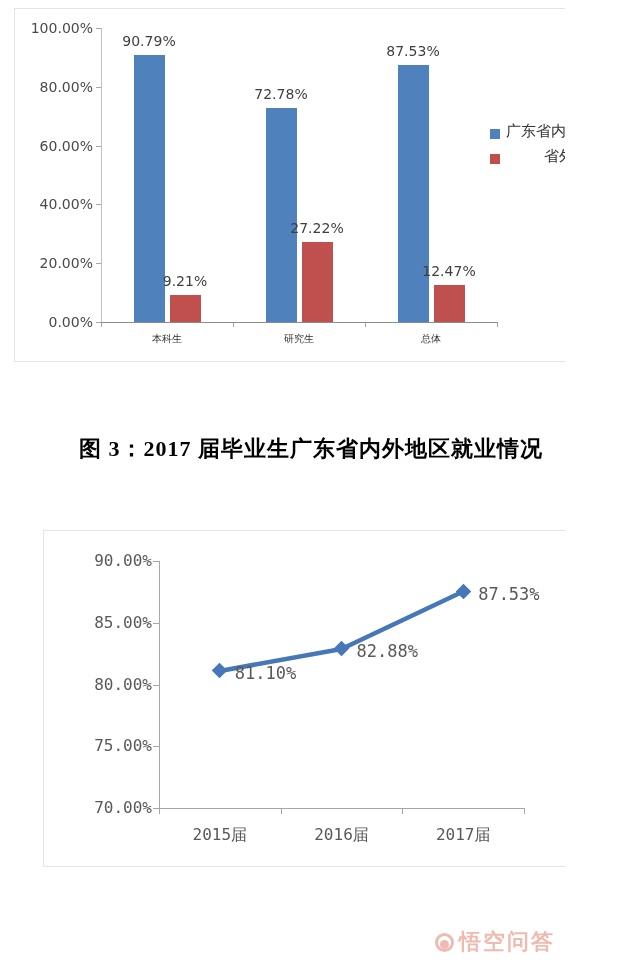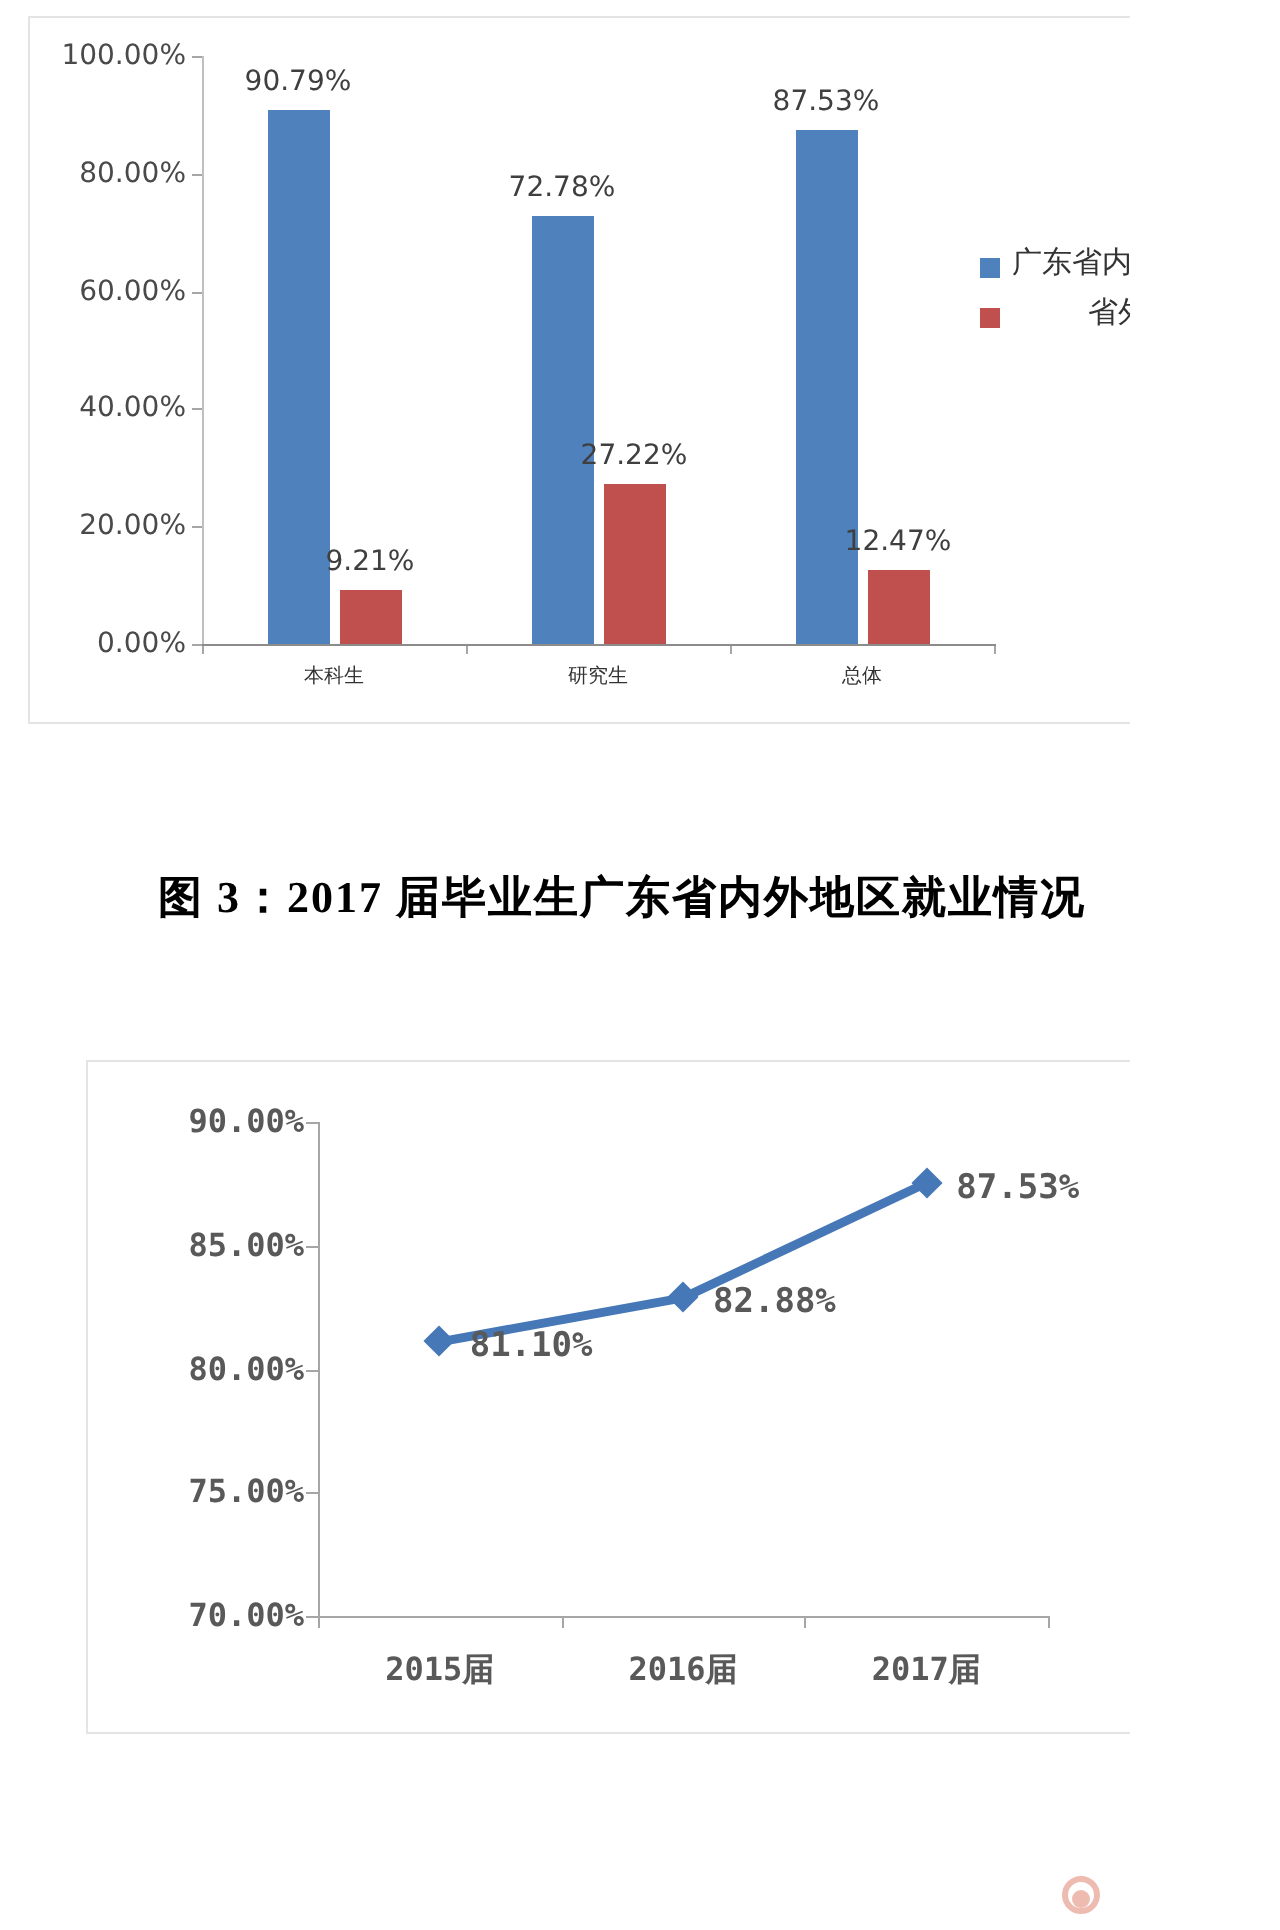--- a/index.html
+++ b/index.html
@@ -10,21 +10,21 @@
   .chart-panel{position:absolute;background:#ffffff;border:1px solid #e4e4e4;}
   .ytick-label{position:absolute;text-align:right;color:#4a4a4a;font-size:14px;line-height:14px;}
   .xcat-label{position:absolute;text-align:center;color:#333333;font-size:10px;line-height:16px;}
   .bar{position:absolute;}
   .bar-value{position:absolute;text-align:center;color:#3f3f3f;font-size:14px;line-height:15px;white-space:nowrap;}
   .axis-line{position:absolute;background:#bfbfbf;}
   .tickmark{position:absolute;background:#a6a6a6;}
   .legend-item{position:absolute;display:flex;align-items:flex-end;white-space:nowrap;}
   .legend-swatch{width:10px;height:10px;display:inline-block;margin-right:6px;}
   .legend-label{font-size:15px;color:#333333;line-height:15px;}
-  .mono{font-family:"DejaVu Sans Mono","Liberation Mono",monospace;font-weight:bold;}
+  .mono{font-family:"DejaVu Sans Mono","Liberation Mono",monospace;}
   .ln-ytick{position:absolute;text-align:right;color:#595959;font-size:16px;line-height:16px;}
   .ln-xtick{position:absolute;text-align:center;color:#595959;font-size:16px;line-height:17px;white-space:nowrap;}
   .point-label{position:absolute;color:#595959;font-size:17px;line-height:17px;white-space:nowrap;}
   .marker{position:absolute;transform:rotate(45deg);}
   .caption{
     position:absolute;left:0;width:622px;text-align:center;
     font-family:"Liberation Serif","DejaVu Serif",serif;font-weight:bold;
     font-size:22px;color:#000000;letter-spacing:1px;
   }
   #watermark{
@@ -123,15 +123,16 @@
       <div class="point-label mono" style="left: 190.833px; top: 133.915px;">81.10%</div>
       <div class="marker" style="left: 292px; top: 112.432px; width: 11px; height: 11px; background: rgb(70, 119, 182);"></div>
       <div class="point-label mono" style="left: 312.5px; top: 111.932px;">82.88%</div>
       <div class="marker" style="left: 413.667px; top: 55.0045px; width: 11px; height: 11px; background: rgb(70, 119, 182);"></div>
       <div class="point-label mono" style="left: 434.167px; top: 54.5045px;">87.53%</div>
     </div>
 
 
   <div id="watermark">
     <span class="wm-logo"></span>
+    <span class="wm-text">悟空问答</span>
   </div>
 
 </div>
 
 </body></html>

